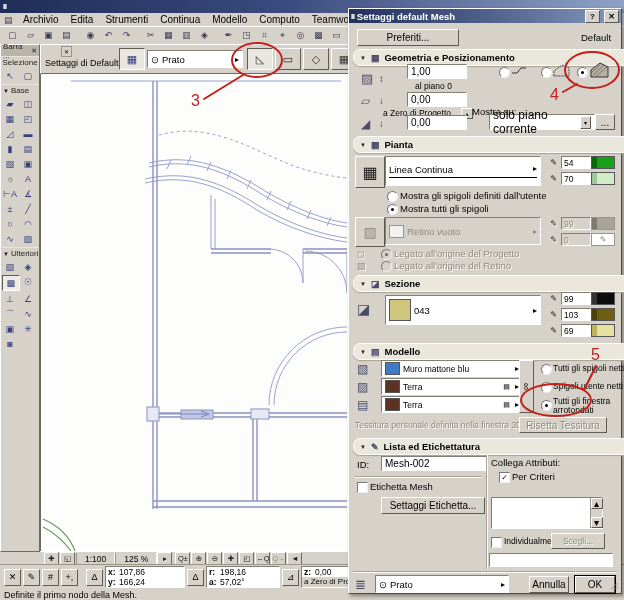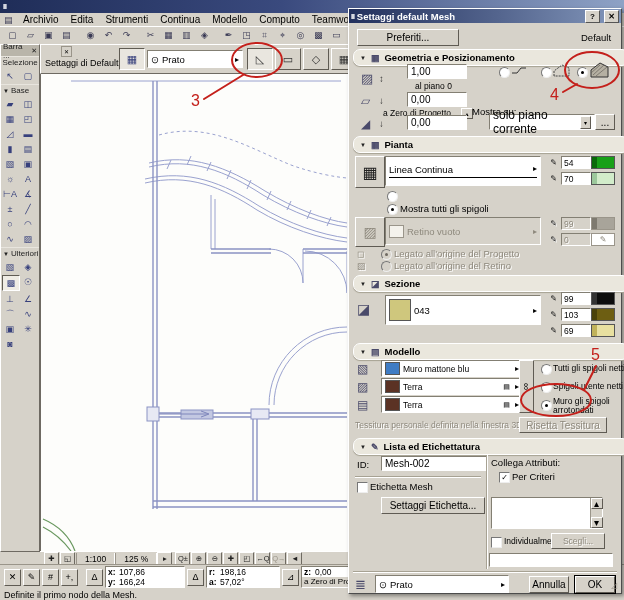--- a/index.html
+++ b/index.html
@@ -381,20 +381,21 @@
       <span class="sl" style="background:#0a6a0a"></span>
       <span class="mn" style="background:#18a018"></span>
     </span>
   <span class="penic abs" style="left:188px;top:165px">✎</span>
   <span class="abs pennum" style="left:212px;top:163px">70</span>
   <span class="abs chip" style="left:242px;top:163px">
       <span class="sl" style="background:#9cc89c"></span>
       <span class="mn" style="background:#d2ecca"></span>
     </span>
   <span class="abs rad" style="left:38px;top:182px"></span>
+  <span class="lbl" style="left:51px;top:181px">Mostra gli spigoli definiti dall'utente</span>
   <span class="abs rad sel" style="left:38px;top:195px"></span>
   <span class="lbl" style="left:51px;top:194px">Mostra tutti gli spigoli</span>
   <span class="abs btn" style="left:6px;top:208px;width:28px;height:28px;font-size:14px;color:#8e897d">▨</span>
   <div class="abs popup disp" style="left:36px;top:208px;width:148px;height:26px">
     <span class="swatch" style="background:#f4f2ec;border-color:#9a958a"></span>
     <span>Retino vuoto</span>
     <span class="pr">▸</span>
   </div>
   <span class="penic abs gray" style="left:188px;top:210px">✎</span>
   <span class="abs pennum gray" style="left:212px;top:208px;background:#d6d2c9">99</span>
@@ -468,21 +469,21 @@
     <span class="pr" style="margin-left:2px">▸</span>
   </div>
   <span class="abs btn" style="left:170px;top:351px;width:13px;height:51px">
     <span style="transform:rotate(90deg);display:block">∞</span>
   </span>
   <span class="abs rad" style="left:192px;top:355px"></span>
   <span class="lbl" style="left:204px;top:354px;font-size:8.5px">Tutti gli spigoli netti</span>
   <span class="abs rad" style="left:192px;top:373px"></span>
   <span class="lbl" style="left:204px;top:372px;font-size:8.5px">Spigoli utente netti</span>
   <span class="abs rad sel" style="left:192px;top:391px"></span>
-  <span class="lbl" style="left:204px;top:387px;font-size:8.5px">Muro gli spigoli</span>
+  <span class="lbl" style="left:204px;top:387px;font-size:8.5px">Tutti gli finestra</span>
   <span class="lbl" style="left:204px;top:396px;font-size:8.5px">arrotondati</span>
   <span class="lbl gray" style="left:6px;top:411px;font-size:8.5px">Tessitura personale definita nella finestra 3D.</span>
   <span class="abs btn gray" style="left:170px;top:408px;width:86px;height:14px;font-size:10px">Risetta Tessitura</span>
 
   <div class="abs shdr" style="top:429px">
     <span class="tri">▼</span>
     <span class="sic">✎</span>
     <span>Lista ed Etichettatura</span>
   </div>
   <span class="lbl" style="left:8px;top:450px">ID:</span>

